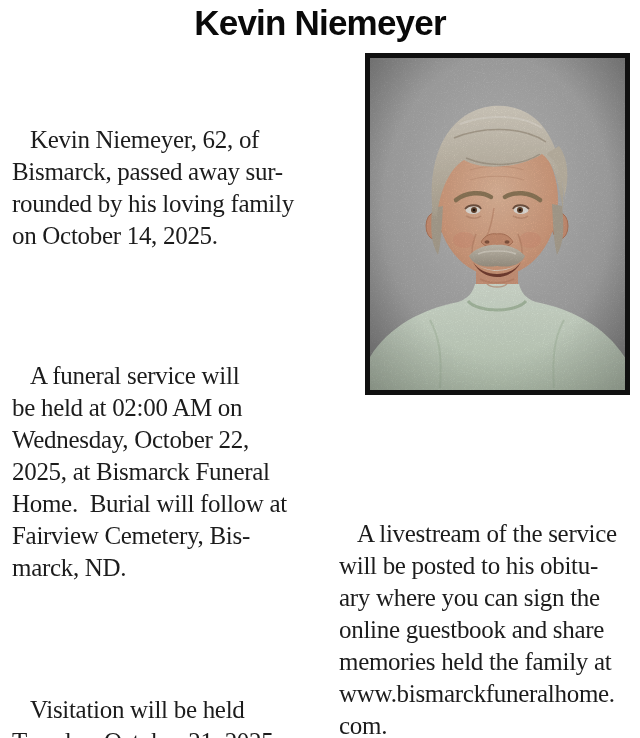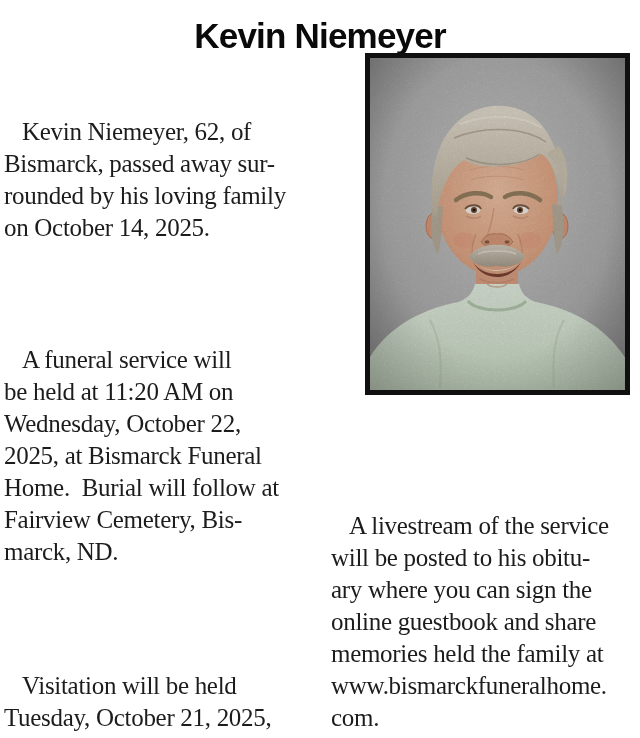--- a/index.html
+++ b/index.html
@@ -2,40 +2,40 @@
 <html style="--page-background: #ffffff; --title-text: #0a0a0a; --body-text: #1c1c1c; --photo-border: #101010; --photo-backdrop-gray: #aeaeae; --shirt-green: #dcead8; --hair-gray: #cfc7b8; --skin-tone: #e0a98c;"><head>
 <meta charset="utf-8">
 <style>
   html,body{margin:0;padding:0;}
   body{
     width:640px;height:738px;position:relative;overflow:hidden;
     background:var(--page-background,#ffffff);
     font-family:"Liberation Serif",serif;
   }
   .title{
-    position:absolute;top:14px;left:0;width:640px;margin:0;
+    position:absolute;top:1px;left:0;width:640px;margin:0;
     text-align:center;
     font-family:"Liberation Sans",sans-serif;
     font-weight:700;font-size:35px;line-height:44px;letter-spacing:-0.8px;
     color:var(--title-text,#0a0a0a);
   }
   .photo-frame{
     position:absolute;left:365px;top:53px;width:265px;height:342px;
     box-sizing:border-box;border:5px solid var(--photo-border,#101010);
     background:var(--photo-backdrop-gray,#adadad);
   }
   .photo-frame svg{display:block;width:100%;height:100%;}
   .col{
     position:absolute;
     font-family:"Liberation Serif",serif;
     font-size:25px;line-height:32px;letter-spacing:-0.3px;
     color:var(--body-text,#1c1c1c);
     white-space:pre;
   }
-  .col p{margin:0;text-indent:18px;}
+  .col p{margin:8px;text-indent:18px;}
   .col-left{left:4px;top:52px;width:316px;}
   .col-left p.p2{margin-top:36px;}
   .col-left p.p3{margin-top:38px;}
   .col-right{left:331px;top:446px;width:308px;}
 </style>
 </head>
 <body>
 
 <h1 class="title">Kevin Niemeyer</h1>
 
@@ -138,21 +138,21 @@
     <rect width="255" height="332" filter="url(#grain)" opacity="0.14"></rect>
   </svg>
 </div>
 
 <div class="col col-left">
   <p class="p1">Kevin Niemeyer, 62, of
 Bismarck, passed away sur-
 rounded by his loving family
 on October 14, 2025.</p>
   <p class="p2">A funeral service will
-be held at 11:20 AM on
+be held at 02:00 AM on
 Wednesday, October 22,
 2025, at Bismarck Funeral
 Home.  Burial will follow at
 Fairview Cemetery, Bis-
 marck, ND.</p>
   <p class="p3">Visitation will be held
 Tuesday, October 21, 2025,
 from 5:00 – 7:00 PM at Bis-
 marck Funeral Home, with
 a Vigil Service at 7:00 PM.

